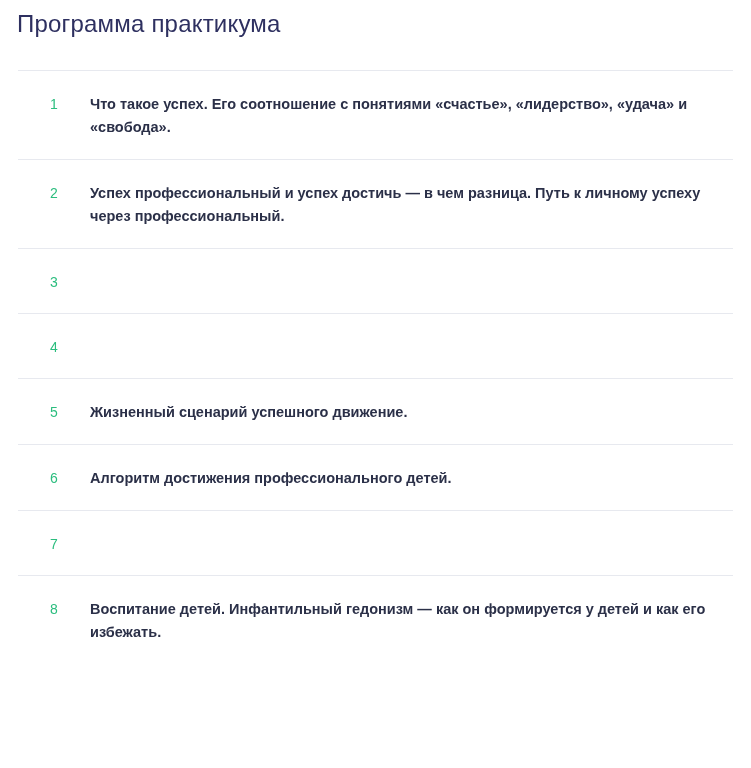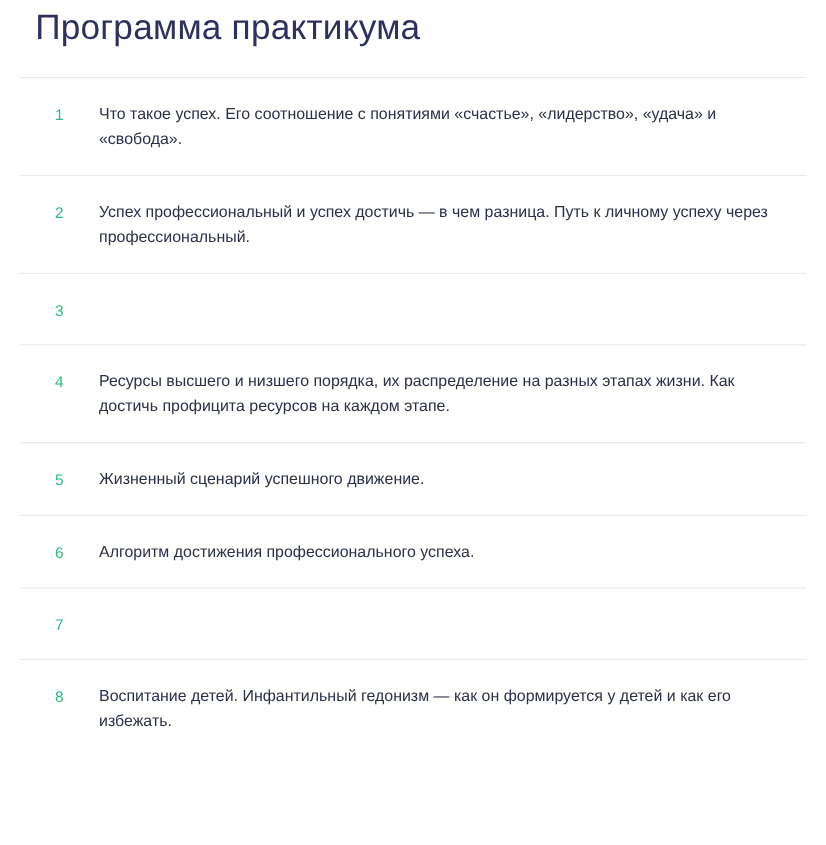--- a/index.html
+++ b/index.html
@@ -15,26 +15,26 @@
     overflow: hidden;
   }
   .page {
     width: 751px;
     height: 768px;
     position: relative;
     box-sizing: border-box;
     padding: 0;
   }
   .page-title {
-    font-size: 32px;
+    font-size: 24px;
     line-height: 36px;
     font-weight: 400;
     color: #2e3060;
     letter-spacing: 0.2px;
-    margin: 6px 0 0 32px;
+    margin: 6px 0 0 17px;
     padding: 0;
   }
   .program-list {
     margin: 28px 18px 0 18px;
     padding: 0;
     list-style: none;
   }
   .program-item {
     display: flex;
     align-items: flex-start;
@@ -56,21 +56,21 @@
     font-size: 14px;
     line-height: 22px;
     font-weight: 400;
   }
   .item-text {
     flex: 1 1 auto;
     padding-right: 24px;
     font-size: 14.5px;
     line-height: 23px;
     color: #2b3048;
-    font-weight: 400;
+    font-weight: 700;
   }
 </style>
 </head>
 <body>
 
 <div class="page">
 
   <h1 class="page-title">Программа практикума</h1>
 
   <ul class="program-list">
@@ -84,31 +84,30 @@
       <div class="item-number">2</div>
       <div class="item-text">Успех профессиональный и успех достичь — в чем разница. Путь к личному успеху через профессиональный.</div>
     </li>
 
     <li class="program-item">
       <div class="item-number">3</div>
     </li>
 
     <li class="program-item">
       <div class="item-number">4</div>
-      <div class="item-text">Ресурсы высшего и низшего порядка, их распределение на разных этапах жизни. Как достичь профицита ресурсов на каждом этапе.</div>
     </li>
 
     <li class="program-item">
       <div class="item-number">5</div>
       <div class="item-text">Жизненный сценарий успешного движение.</div>
     </li>
 
     <li class="program-item">
       <div class="item-number">6</div>
-      <div class="item-text">Алгоритм достижения профессионального успеха.</div>
+      <div class="item-text">Алгоритм достижения профессионального детей.</div>
     </li>
 
     <li class="program-item">
       <div class="item-number">7</div>
     </li>
 
     <li class="program-item">
       <div class="item-number">8</div>
       <div class="item-text">Воспитание детей. Инфантильный гедонизм — как он формируется у детей и как его избежать.</div>
     </li>

